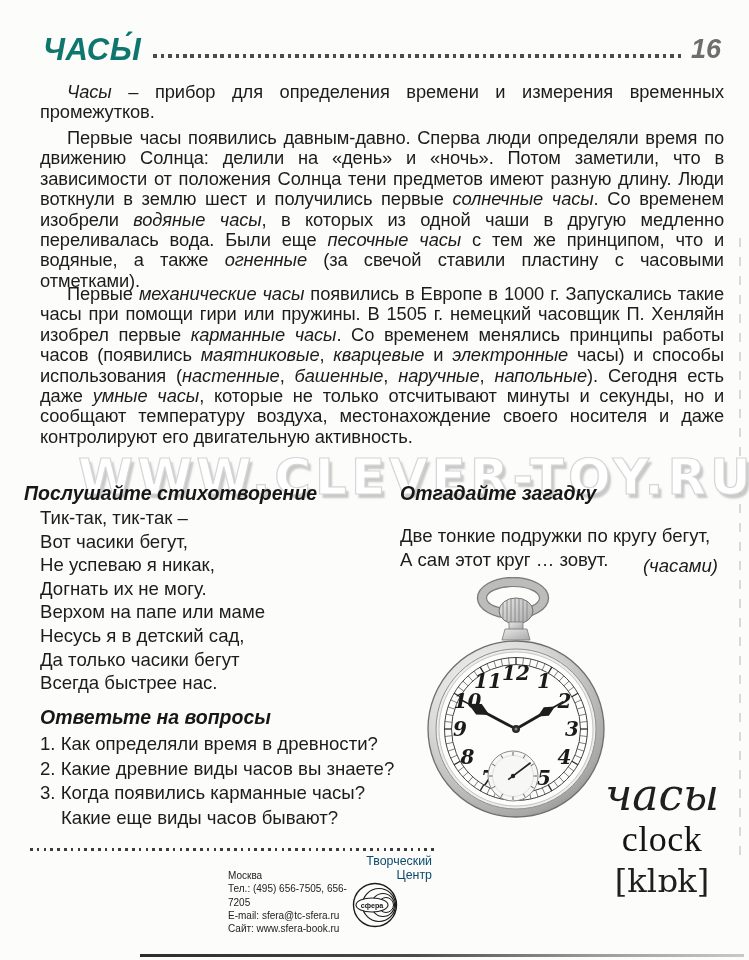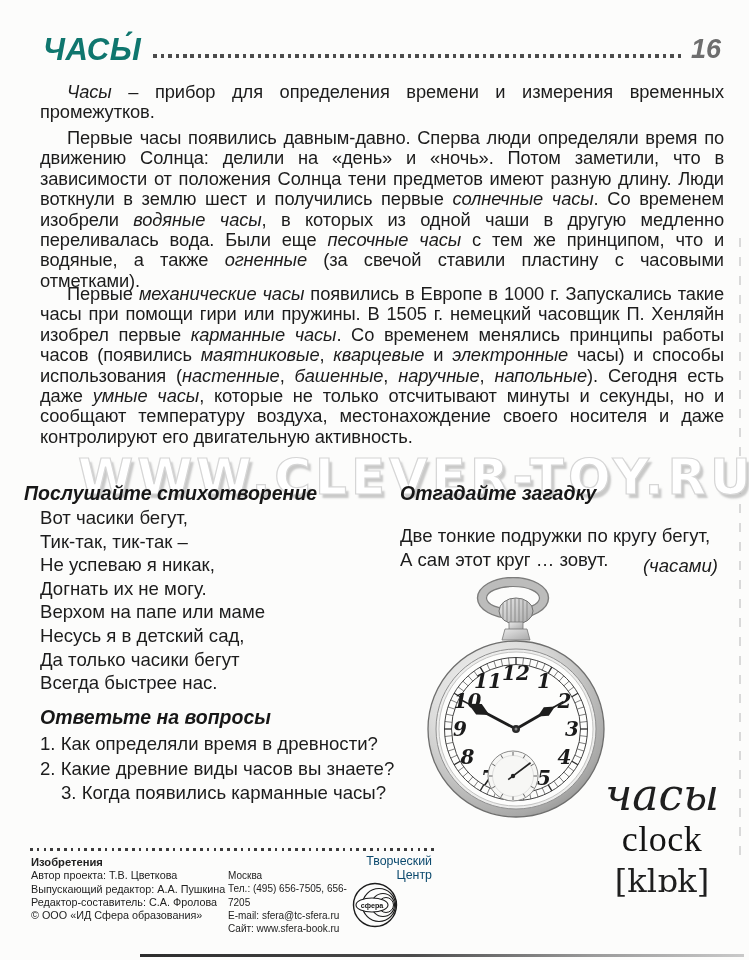--- a/index.html
+++ b/index.html
@@ -78,42 +78,43 @@
   </div>
 
   <div class="para" id="p1"><span class="it">Часы</span><span> – прибор для определения времени и измерения временных промежутков.</span></div>
   <div class="para" id="p2"><span>Первые часы появились давным-давно. Сперва люди определяли время по движению Солнца: делили на «день» и «ночь». Потом заметили, что в зависимости от положения Солнца тени предметов имеют разную длину. Люди воткнули в землю шест и получились первые </span><span class="it">солнечные часы</span><span>. Со временем изобрели </span><span class="it">водяные часы</span><span>, в которых из одной чаши в другую медленно переливалась вода. Были еще </span><span class="it">песочные часы</span><span> с тем же принципом, что и водяные, а также </span><span class="it">огненные</span><span> (за свечой ставили пластину с часовыми отметками).</span></div>
   <div class="para" id="p3"><span>Первые </span><span class="it">механические часы</span><span> появились в Европе в 1000 г. Запускались такие часы при помощи гири или пружины. В 1505 г. немецкий часовщик П. Хенляйн изобрел первые </span><span class="it">карманные часы</span><span>. Со временем менялись принципы работы часов (появились </span><span class="it">маятниковые</span><span>, </span><span class="it">кварцевые</span><span> и </span><span class="it">электронные</span><span> часы) и способы использования (</span><span class="it">настенные</span><span>, </span><span class="it">башенные</span><span>, </span><span class="it">наручные</span><span>, </span><span class="it">напольные</span><span>). Сегодня есть даже </span><span class="it">умные часы</span><span>, которые не только отсчитывают минуты и секунды, но и сообщают температуру воздуха, местонахождение своего носителя и даже контролируют его двигательную активность.</span></div>
 
   <div class="watermark">WWW.CLEVER-TOY.RU</div>
 
   <div class="sec-head" id="poem-head">Послушайте стихотворение</div>
   <div class="lines" id="poem">
+      <div class="line">Тик-так, тик-так –</div>
       <div class="line">Вот часики бегут,</div>
-      <div class="line">Тик-так, тик-так –</div>
       <div class="line">Не успеваю я никак,</div>
       <div class="line">Догнать их не могу.</div>
       <div class="line">Верхом на папе или маме</div>
       <div class="line">Несусь я в детский сад,</div>
       <div class="line">Да только часики бегут</div>
       <div class="line">Всегда быстрее нас.</div>
     </div>
 
   <div class="sec-head" id="riddle-head">Отгадайте загадку</div>
   <div class="lines" id="riddle">
       <div class="line">Две тонкие подружки по кругу бегут,</div>
       <div class="line">А сам этот круг … зовут.</div>
     </div>
   <div id="riddle-answer">(часами)</div>
 
   <div class="sec-head" id="q-head">Ответьте на вопросы</div>
   <div class="lines" id="questions">
       <div class="line">1. Как определяли время в древности?</div>
       <div class="line">2. Какие древние виды часов вы знаете?</div>
       <div class="line">3. Когда появились карманные часы?</div>
+      <div class="line">Какие еще виды часов бывают?</div>
     </div>
 
   <div class="watch">
     <svg id="watch-svg" width="200" height="252" viewBox="0 0 200 252" xmlns="http://www.w3.org/2000/svg">
       <defs>
         <radialGradient id="caseGrad" cx="35%" cy="30%" r="80%">
           <stop offset="0%" stop-color="#f4f4f3"></stop>
             <stop offset="45%" stop-color="#dcdcdb"></stop>
           <stop offset="88%" stop-color="#a9a9a8"></stop>
             <stop offset="100%" stop-color="#8f8f8e"></stop>
@@ -271,29 +272,20 @@
     </svg>
   </div>
 
   <div class="vocab">
     <div class="vocab-ru">часы</div>
     <div class="vocab-en">clock</div>
     <div class="vocab-tr">[klɒk]</div>
   </div>
 
   <div class="footer-rule"></div>
-  <div class="credits">
-    <div class="credits-title">Изобретения</div>
-    <div>
-        <div class="line">Автор проекта: Т.В. Цветкова</div>
-        <div class="line">Выпускающий редактор: А.А. Пушкина</div>
-        <div class="line">Редактор-составитель: С.А. Фролова</div>
-        <div class="line">© ООО «ИД Сфера образования»</div>
-      </div>
-  </div>
   <div class="contacts">
       <div class="line">Москва</div>
       <div class="line">Тел.: (495) 656-7505, 656-7205</div>
       <div class="line">E-mail: sfera@tc-sfera.ru</div>
       <div class="line">Сайт: www.sfera-book.ru</div>
     </div>
   <div class="logo-text">
     <div>Творческий</div>
     <div>Центр</div>
   </div>

